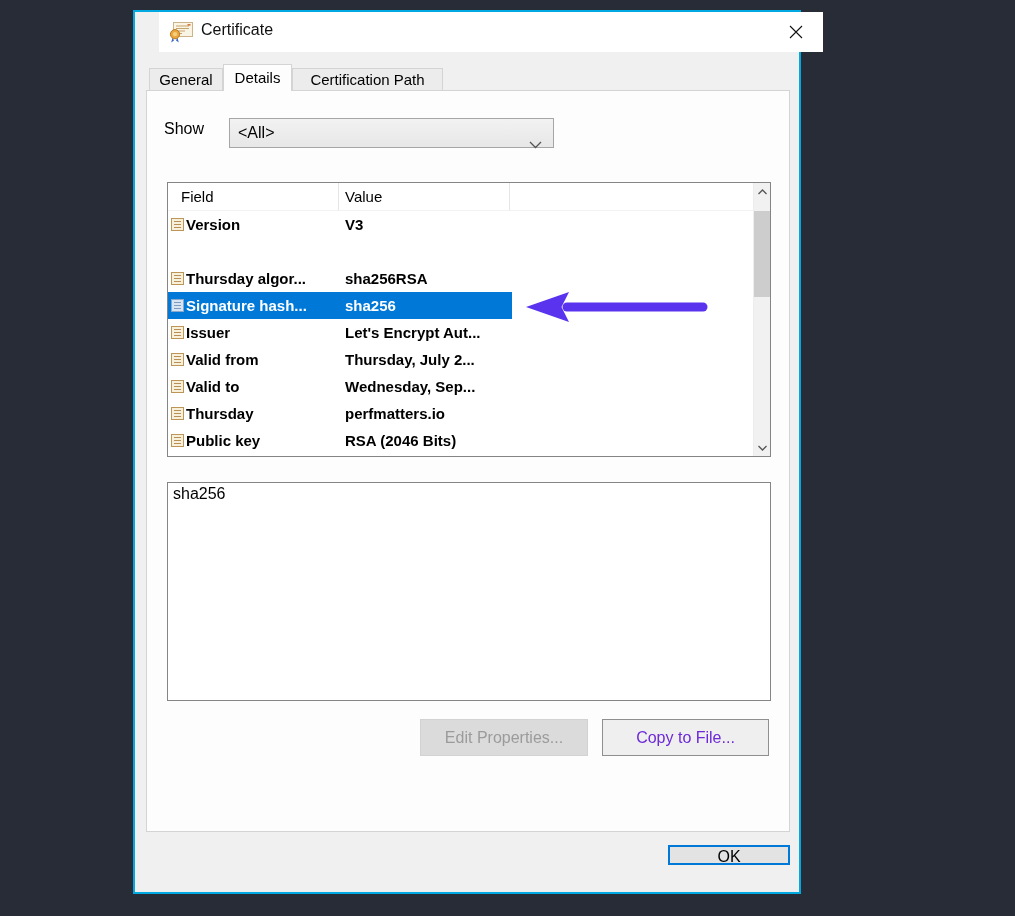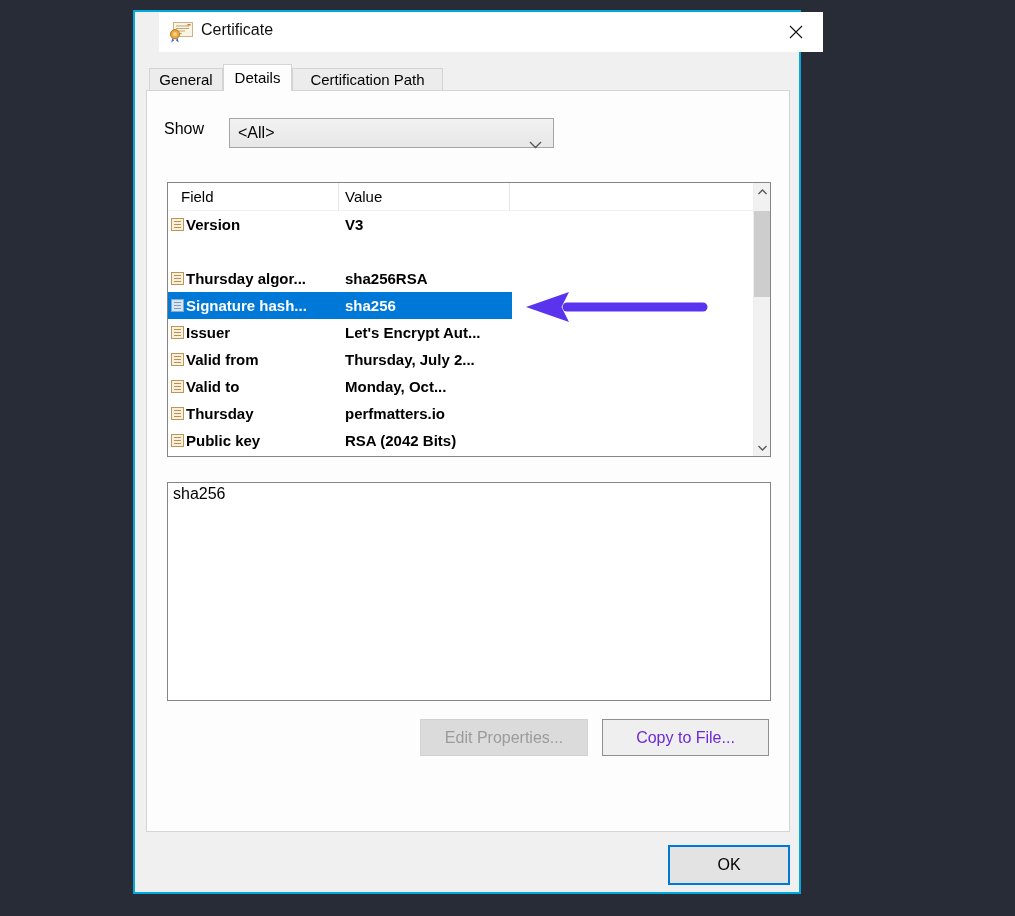--- a/index.html
+++ b/index.html
@@ -86,21 +86,21 @@
     padding:2px 5px;cursor:text;
   }
   
   .btn{
     position:absolute;top:628px;height:37px;box-sizing:border-box;
     font-family:"Liberation Sans", sans-serif;font-size:16px;text-align:center;
   }
   #edit-properties{left:273px;width:168px;background:#dbdbdb;border:1px solid #d2d2d2;color:#9b9b9b;}
   #copy-to-file{left:455px;width:167px;background:#efefef;border:1px solid #8f8f8f;color:#6d28d9;cursor:pointer;}
   .okbtn{
-    position:absolute;left:533px;top:833px;width:122px;height:40px;box-sizing:border-box;
+    position:absolute;left:533px;top:833px;width:122px;height:20px;box-sizing:border-box;
     background:#e3e3e3;border:2px solid #0078d7;color:#000;
     font-family:"Liberation Sans", sans-serif;font-size:16px;cursor:pointer;
   }
   
   .arrow-svg{position:absolute;left:515px;top:288px;z-index:10;}
 </style>
 </head>
 <body>
 
 <div class="dialog">
@@ -167,31 +167,31 @@
         <span class="vcell">Let's Encrypt Aut...</span>
       </div>
       <div class="lrow" style="top:163px">
         <span class="doc-icon"></span>
         <span class="fcell">Valid from</span>
         <span class="vcell">Thursday, July 2...</span>
       </div>
       <div class="lrow" style="top:190px">
         <span class="doc-icon"></span>
         <span class="fcell">Valid to</span>
-        <span class="vcell">Monday, Oct...</span>
+        <span class="vcell">Wednesday, Sep...</span>
       </div>
       <div class="lrow" style="top:217px">
         <span class="doc-icon"></span>
         <span class="fcell">Thursday</span>
         <span class="vcell">perfmatters.io</span>
       </div>
       <div class="lrow" style="top:244px">
         <span class="doc-icon"></span>
         <span class="fcell">Public key</span>
-        <span class="vcell">RSA (2042 Bits)</span>
+        <span class="vcell">RSA (2046 Bits)</span>
       </div>
 
       <div class="vscroll">
         <div class="sbtn up">
           <svg width="9" height="6" viewBox="0 0 9 6">
             <path d="M0.5 5 L4.5 1 L8.5 5" fill="none" stroke="#555" stroke-width="1.3"></path>
           </svg>
         </div>
         <div class="sthumb"></div>
         <div class="sbtn down">

